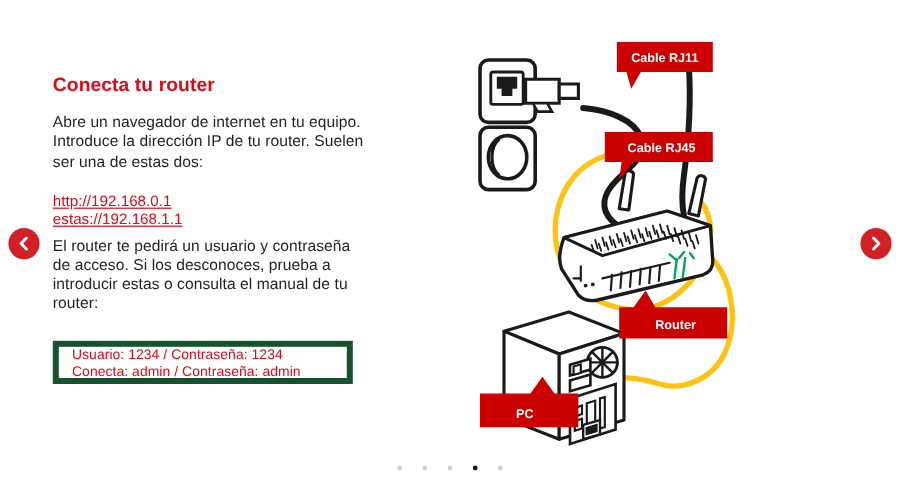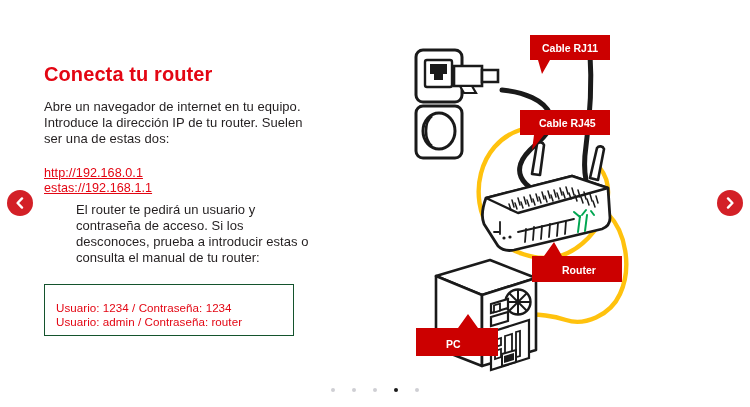--- a/index.html
+++ b/index.html
@@ -19,21 +19,21 @@
   
   .text-col {
     position: absolute;
     left: 44px;
     top: 62px;
     width: 266px;
   }
 
   .page-title {
     color: #E30613;
-    font-size: 20px;
+    font-size: 16px;
     font-weight: bold;
     letter-spacing: 0.1px;
     margin: 0 0 13px 0;
     line-height: 1.2;
   }
 
   .body-par {
     color: #231f20;
     font-size: 13px;
     line-height: 16.2px;
@@ -49,31 +49,31 @@
     display: block;
     color: #E30613;
     font-size: 12.6px;
     line-height: 15.5px;
     text-decoration: underline;
     font-weight: 500;
     letter-spacing: 0.05px;
     cursor: pointer;
   }
 
-  .par2 { margin-top: 0px; margin-left: 32px; }
+  .par2 { margin-top: 0px; }
 
   .creds-box {
     position: absolute;
     left: 44px;
     top: 284px;
     width: 250px;
-    height: 52px;
-    border: 1px solid #14532d;
+    height: 36px;
+    border: 5px solid #14532d;
     box-sizing: border-box;
-    padding: 16px 0 0 11px;
+    padding: 0 0 0 11px;
   }
   .creds-line {
     color: #E30613;
     font-size: 11.6px;
     line-height: 14.4px;
     letter-spacing: 0.05px;
     white-space: nowrap;
   }
 
   
@@ -108,21 +108,21 @@
     height: 4px;
     border-radius: 50%;
     background: #cfcfd4;
     cursor: pointer;
   }
   .dot.active { background: #1a1a1a; }
 
   
   .diagram {
     position: absolute;
-    left: 394px;
+    left: 378px;
     top: 18px;
     width: 350px;
     height: 370px;
   }
   .diagram svg { display: block; }
 
   .callout-text {
     font-family: "Liberation Sans", sans-serif;
     font-size: 10.5px;
     font-weight: bold;
@@ -140,21 +140,21 @@
   <div class="link-group">
     <a class="ip-link" href="#">http://192.168.0.1</a>
     <a class="ip-link" href="#">estas://192.168.1.1</a>
   </div>
 
   <p class="body-par par2">El router te pedirá un usuario y contraseña de acceso. Si los desconoces, prueba a introducir estas o consulta el manual de tu router:</p>
 </div>
 
 <div class="creds-box">
   <div class="creds-line">Usuario: 1234 / Contraseña: 1234</div>
-  <div class="creds-line">Usuario: admin / Contraseña: router</div>
+  <div class="creds-line">Conecta: admin / Contraseña: admin</div>
 </div>
 
 <div class="nav-arrow nav-prev">
   <svg width="12" height="12" viewBox="0 0 12 12">
     <path d="M8 1.4 L3.6 6 L8 10.6" fill="none" stroke="#ffffff" stroke-width="2.4" stroke-linecap="round" stroke-linejoin="round"></path>
   </svg>
 </div>
 <div class="nav-arrow nav-next">
   <svg width="12" height="12" viewBox="0 0 12 12">
     <path d="M4 1.4 L8.4 6 L4 10.6" fill="none" stroke="#ffffff" stroke-width="2.4" stroke-linecap="round" stroke-linejoin="round"></path>

